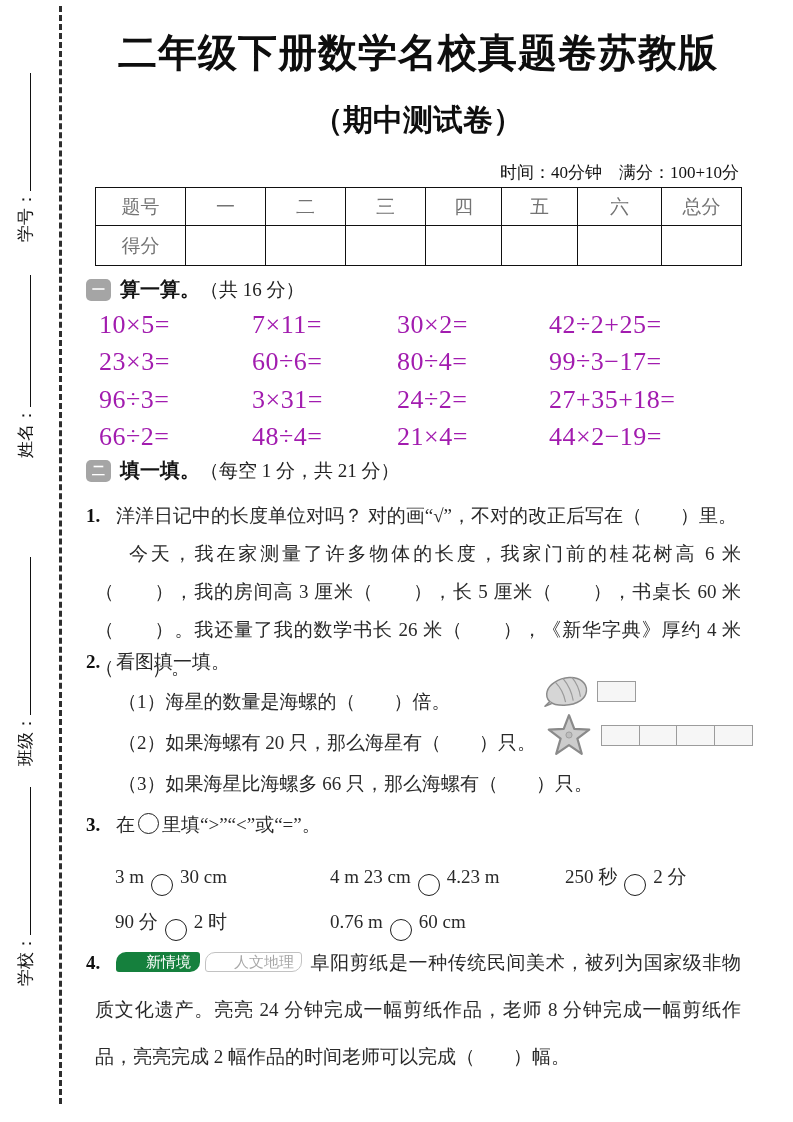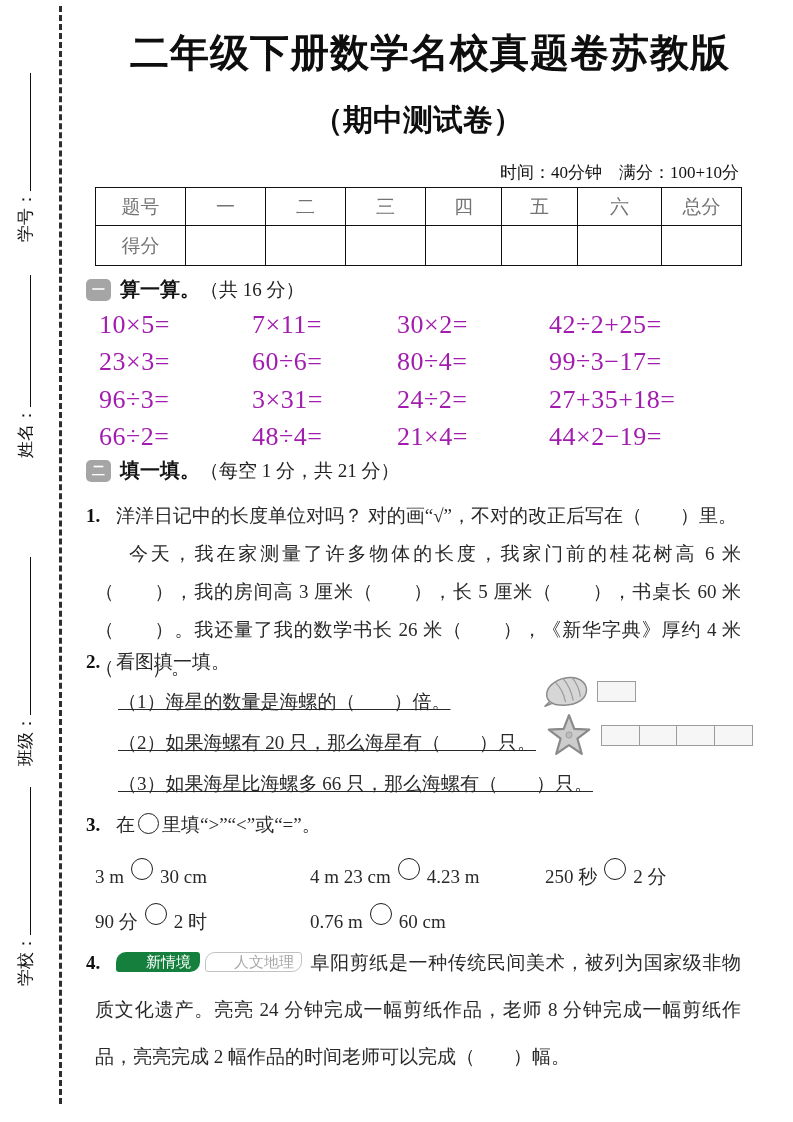--- a/index.html
+++ b/index.html
@@ -11,21 +11,21 @@
   .side-field{position:absolute;left:14px;height:24px;display:flex;align-items:baseline;
               transform:rotate(-90deg);transform-origin:0 0;font-size:17px;color:#111;white-space:nowrap;}
   .side-line{display:inline-block;height:15px;border-bottom:1.6px solid #111;}
   .f1{top:242px;} .f1 .side-line{width:118px;}
   .f2{top:458px;} .f2 .side-line{width:132px;}
   .f3{top:766px;} .f3 .side-line{width:158px;}
   .f4{top:986px;} .f4 .side-line{width:148px;}
 
   .main{position:absolute;left:95px;top:0;width:646px;height:1122px;}
 
-  .title{position:absolute;top:26px;left:12px;width:100%;margin:0;text-align:center;
+  .title{position:absolute;top:26px;left:0;width:100%;margin:0;text-align:center;
          font-family:"Liberation Sans","DejaVu Sans",sans-serif;font-size:39px;font-weight:700;
          letter-spacing:1px;color:#0e0e0e;}
   .subtitle{position:absolute;top:100px;left:0;width:100%;margin:0;text-align:center;
             font-family:"Liberation Sans","DejaVu Sans",sans-serif;font-size:30px;font-weight:700;color:#0e0e0e;}
   .meta{position:absolute;top:161px;right:2px;font-size:17px;color:#111;}
 
   .score-table{position:absolute;top:187px;left:0;width:646px;border-collapse:collapse;table-layout:fixed;
                font-family:"Liberation Sans","DejaVu Sans",sans-serif;font-size:19px;color:#737373;}
   .score-table td{border:1.8px solid #111;text-align:center;padding:0;}
   .score-table tr.r1 td{height:37px;}
@@ -45,33 +45,33 @@
 
   .q{position:absolute;left:0;width:100%;}
   .qnum{position:absolute;left:-9px;top:0;font-weight:700;font-size:19px;color:#0f0f0f;}
   .q1{top:497px;font-size:19px;line-height:38px;color:#292929;}
   .q1-lead{padding-left:21px;}
   .q1-body{margin:0;text-indent:34px;text-align:justify;}
 
   .q2{top:643px;font-size:19px;line-height:38px;color:#292929;}
   .q2-title{padding-left:21px;}
   .q2-items{padding-left:23px;}
-  .q2-items .item{height:41px;line-height:41px;text-decoration:underline;}
+  .q2-items .item{height:41px;line-height:41px;}
   .diagram{position:absolute;left:448px;top:26px;}
   .dg-row{display:flex;align-items:center;height:44px;}
   .unit-bar{display:flex;margin-left:6px;}
   .unit-box{width:37px;height:19px;background:#f6f6f6;border:1.5px solid #9c9c9c;}
   .unit-box + .unit-box{margin-left:-1.5px;}
 
   .q3{top:806px;font-size:19px;line-height:38px;color:#292929;}
   .q3-title{padding-left:21px;}
   .q3-circle{display:inline-block;width:19px;height:19px;border:1.7px solid #1e1e1e;border-radius:50%;
              vertical-align:-3px;margin:0 3px;}
   .cmp-grid{margin-top:10px;display:grid;grid-template-columns:215px 235px 1fr;grid-auto-rows:45px;align-items:center;}
-  .cmp{display:flex;align-items:flex-start;}
+  .cmp{display:flex;align-items:flex-end;margin-left:20px;}
   .cmp-circle{width:20px;height:20px;border:1.7px solid #1e1e1e;border-radius:50%;margin:0 7px;flex:none;}
 
   .q4{top:939px;font-size:19px;line-height:47px;color:#292929;}
   .q4-body{margin:0;text-align:justify;text-indent:21px;}
   .badge-dark{display:inline-block;background:#15803d;color:#fff;font-family:"Liberation Sans",sans-serif;
               font-size:15px;line-height:20px;padding:0 9px;border-radius:10px 3px 10px 3px;vertical-align:2px;}
   .badge-light{display:inline-block;color:#a8a8a8;border:1.5px solid #c2c2c2;font-family:"Liberation Sans",sans-serif;
                font-size:15px;line-height:18px;padding:0 7px;border-radius:10px 3px 10px 3px;
                vertical-align:2px;margin:0 8px 0 5px;}
 </style>

